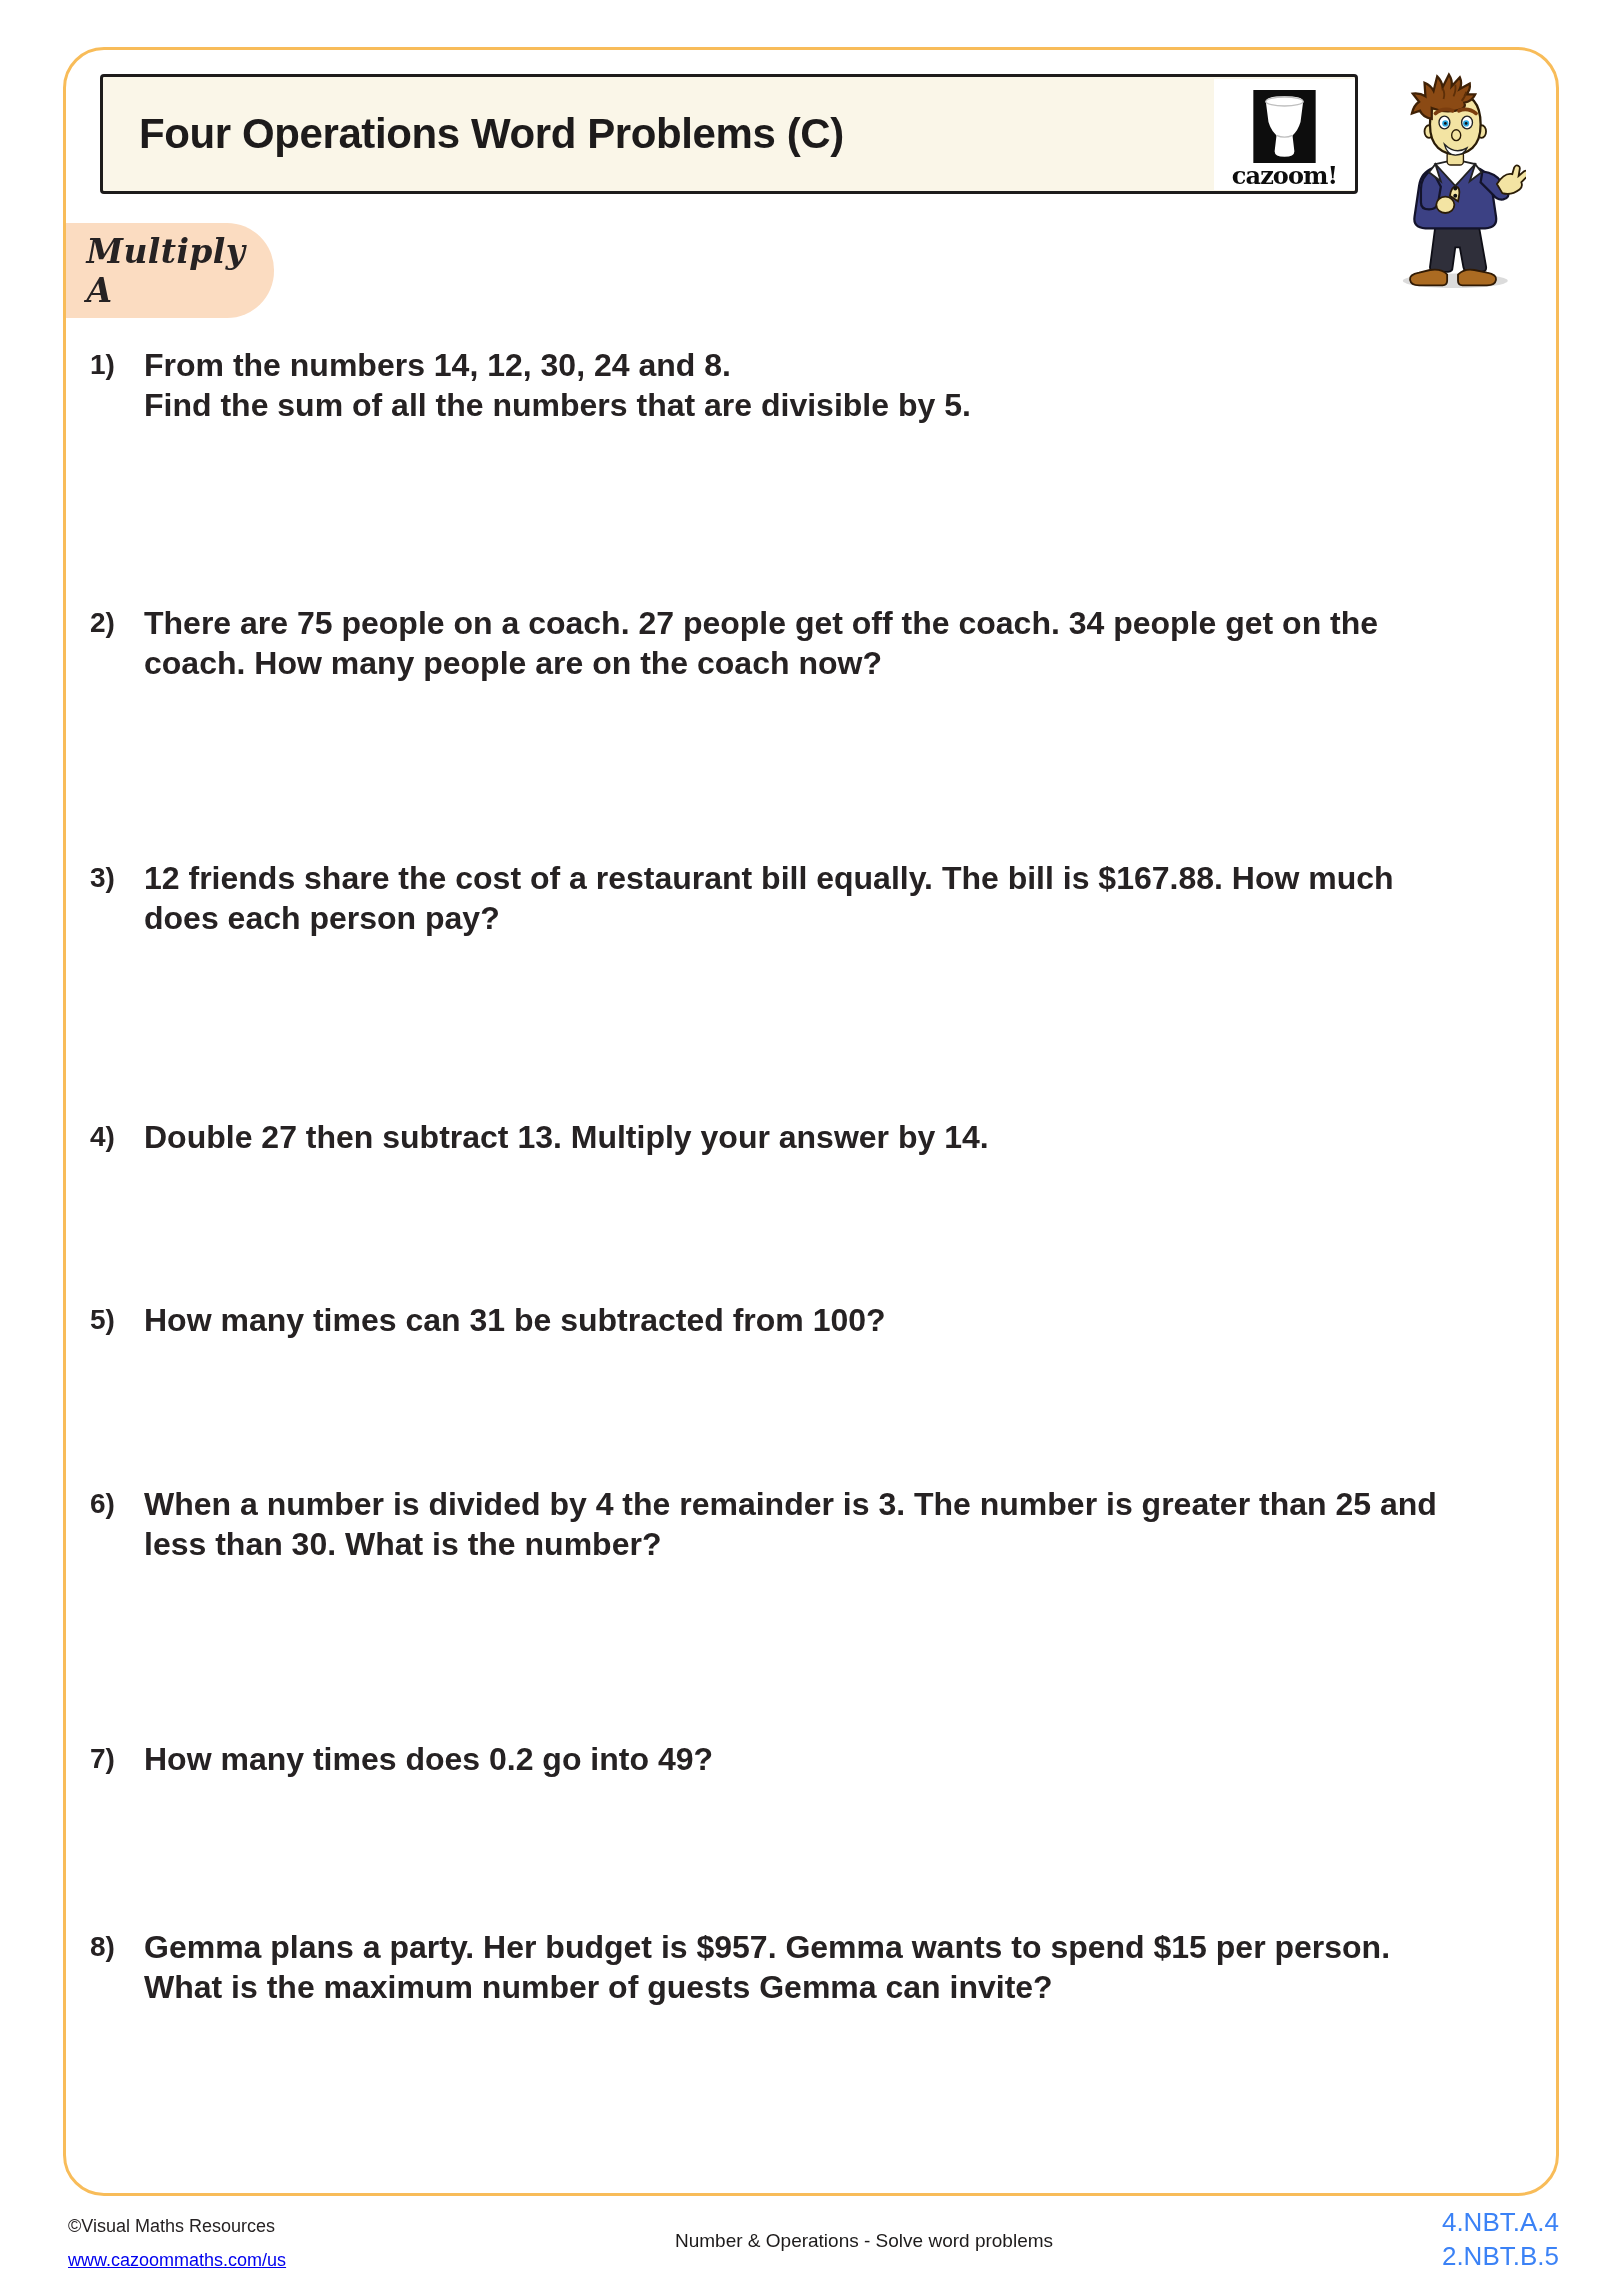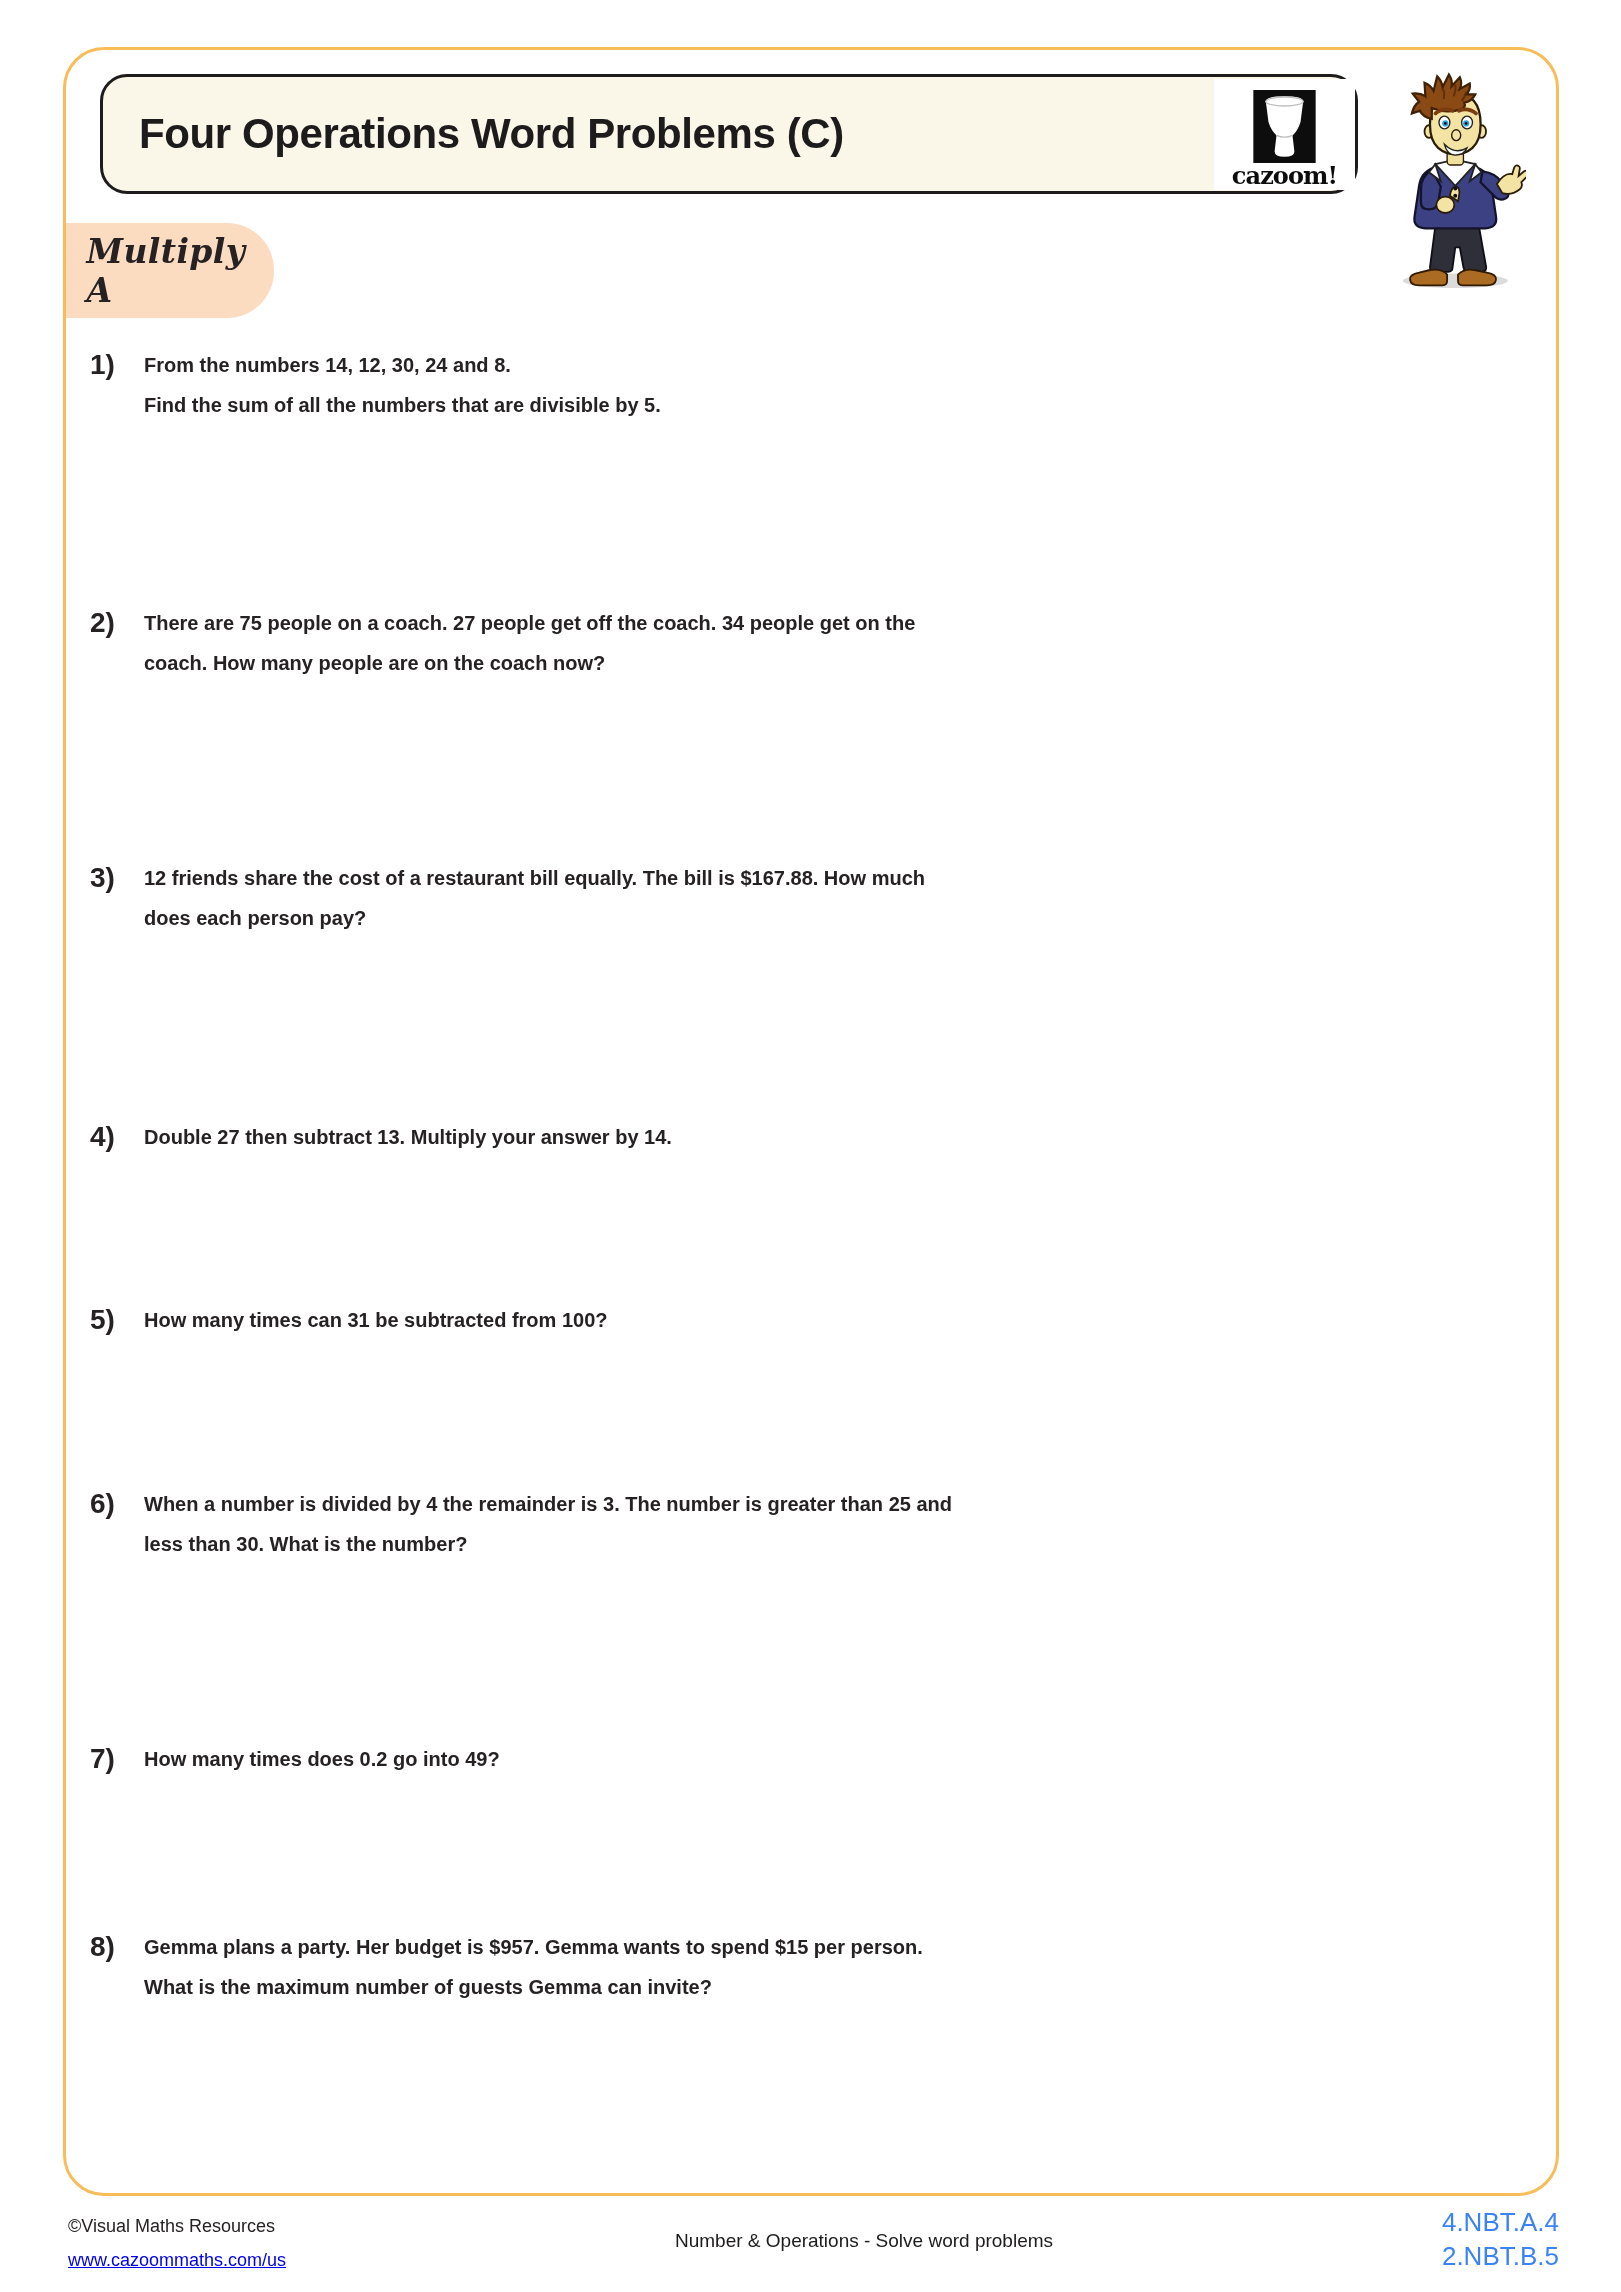--- a/index.html
+++ b/index.html
@@ -7,21 +7,21 @@
     position:relative; width:1622px; height:2293px; background:#ffffff;
     font-family:"Liberation Sans", sans-serif; color:#262223; overflow:hidden;
   }
   .page-border {
     position:absolute; left:63px; top:47px; width:1496px; height:2149px;
     border:3.6px solid #f8bc59; border-radius:41px; box-sizing:border-box;
     z-index:5; pointer-events:none;
   }
   .title-box {
     position:absolute; left:100px; top:74px; width:1258px; height:120px;
-    background:#faf6e8; border:3.6px solid #1d1b1b; border-radius:27px;
+    background:#faf6e8; border:3.6px solid #1d1b1b; border-radius:4px;
     box-sizing:border-box; display:flex; align-items:center; z-index:2;
   }
   .page-title {
     padding-left:36px; font-size:42px; font-weight:bold; letter-spacing:-0.4px;
     color:#1d1b1b; white-space:nowrap;
   }
   .logo-patch {
     position:absolute; left:1214px; top:79px; width:141px; height:111px;
     background:#ffffff; z-index:3; text-align:center;
   }
@@ -37,21 +37,21 @@
     display:flex; align-items:center;
   }
   .section-label span {
     font-family:"DejaVu Serif", serif; font-style:italic; font-weight:bold;
     font-size:33px; color:#262223; padding-left:21.5px; letter-spacing:0.4px;
   }
   .problem { position:absolute; left:90px; display:flex; z-index:2; }
   .pnum {
     width:54px; flex:0 0 54px; font-size:28px; line-height:40px; font-weight:bold;
   }
-  .ptext { font-size:20px; line-height:40px; font-weight:bold; }
+  .ptext { font-size:32px; line-height:40px; font-weight:bold; }
   .pline { white-space:nowrap; }
   .footer-left {
     position:absolute; left:68px; top:2209px; font-size:18px; line-height:34px; z-index:2;
   }
   .footer-link { color:#0000ee; text-decoration:underline; cursor:pointer; }
   .footer-center {
     position:absolute; left:864px; top:2230px; transform:translateX(-50%);
     font-size:19px; white-space:nowrap; z-index:2; color:#1d1b1b;text-align:center;
   }
   .footer-right {

